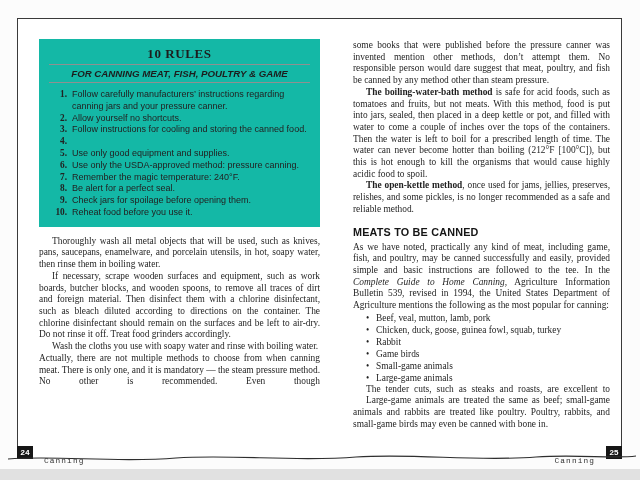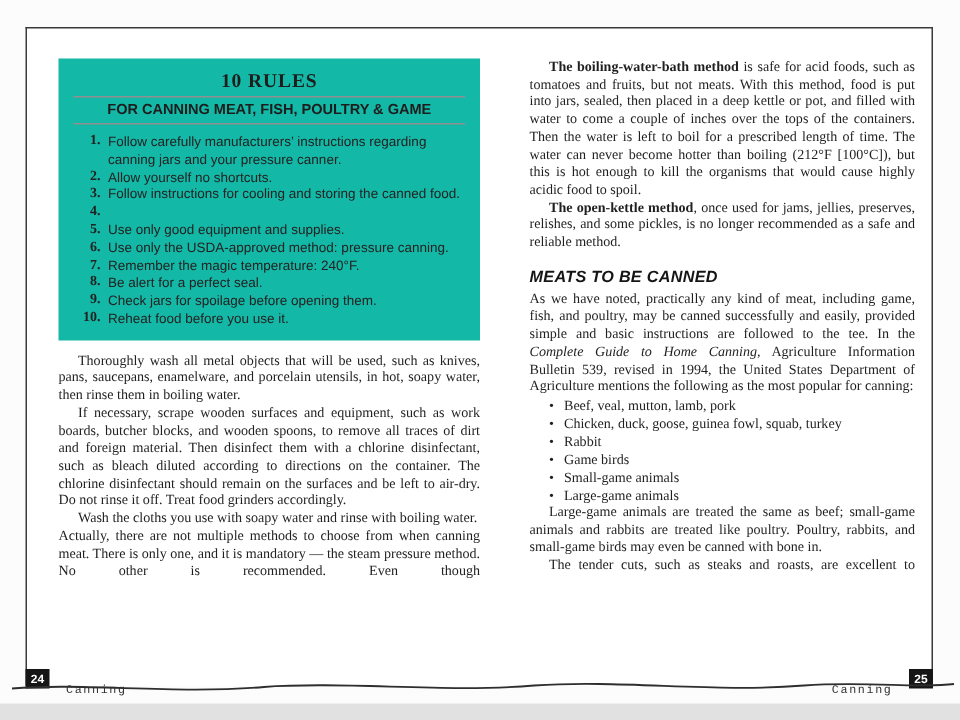--- a/index.html
+++ b/index.html
@@ -17,51 +17,51 @@
 
   
   .rules-box{background:#14b8a6;padding:7px 10px 8px;margin-bottom:9px;}
   .rules-title{
     font-family:"Liberation Serif",serif;font-weight:bold;font-size:13px;
     text-align:center;letter-spacing:.6px;color:#1d1d1d;
   }
   .rules-subtitle{
     font-family:"Liberation Sans",sans-serif;font-weight:bold;font-size:9.7px;
     text-align:center;border-top:1px solid #909090;border-bottom:1px solid #909090;
-    padding:3px 0;margin:2px 0 6px;color:#1d1d1d;
+    padding:3px 0;margin:2px 0 6px;color:#1d1d1d;font-style:italic;
   }
   .rules-list{margin:0;padding:0 0 0 2px;list-style:none;}
   .rules-list li{
     display:flex;font-family:"Liberation Sans",sans-serif;font-size:9px;
     line-height:11.8px;color:#222;
   }
   .rules-list .num{
     flex:0 0 16px;width:16px;text-align:right;margin-right:5px;
     font-family:"Liberation Serif",serif;font-weight:bold;font-size:9.3px;
   }
 
   
   .body{margin:0;font-size:9.4px;line-height:11.7px;text-align:justify;color:#1f1f1f;}
   .indent{text-indent:13px;}
   .cont{text-align-last:justify;}
-  .subhead{font-family:"Liberation Sans",sans-serif;font-weight:bold;color:#151515;font-style:italic;}
+  .subhead{font-family:"Liberation Sans",sans-serif;font-weight:bold;color:#151515;}
   .subhead-q{font-size:10.3px;margin:8px 0 2px;}
   .subhead-caps{font-size:10.8px;margin:10px 0 4px;letter-spacing:.2px;}
 
   .bullets{margin:0;padding:0 0 0 13px;list-style:none;}
   .bullets li{display:flex;font-size:9.4px;line-height:12px;color:#1f1f1f;}
   .bullets .blt{flex:0 0 10px;width:10px;}
 
   
   .pagenum{
     position:absolute;top:427px;width:16px;height:13px;line-height:13px;
     background:#161616;color:#fff;text-align:center;
     font-family:"Liberation Sans",sans-serif;font-size:8px;font-weight:bold;
   }
-  .num-left{left:-1px;}
+  .num-left{left:-1px;font-family:Liberation Mono, monospace;}
   .num-right{right:-1px;}
   .running{
     position:absolute;top:438px;font-family:Liberation Mono, monospace;
     font-size:7.8px;letter-spacing:1.1px;color:#333;
   }
   .run-left{left:26px;}
   .run-right{right:26px;}
 
   .edge-svg{position:absolute;left:6px;top:449px;}
   .bottom-strip{position:absolute;left:0;bottom:0;width:640px;height:11px;background:#e1e1e1;}
@@ -119,20 +119,21 @@
       </ol>
     </div>
 
     <p class="body indent">Thoroughly wash all metal objects that will be used, such as knives, pans, saucepans, enamelware, and porcelain utensils, in hot, soapy water, then rinse them in boiling water.</p>
     <p class="body indent">If necessary, scrape wooden surfaces and equipment, such as work boards, butcher blocks, and wooden spoons, to remove all traces of dirt and foreign material. Then disinfect them with a chlorine disinfectant, such as bleach diluted according to directions on the container. The chlorine disinfectant should remain on the surfaces and be left to air-dry. Do not rinse it off. Treat food grinders accordingly.</p>
     <p class="body indent">Wash the cloths you use with soapy water and rinse with boiling water.</p>
     <p class="body cont">Actually, there are not multiple methods to choose from when canning meat. There is only one, and it is mandatory — the steam pressure method. No other is recommended. Even though</p>
   </div>
 
   <div class="col col-right">
+    <p class="body">some books that were published before the pressure canner was invented mention other methods, don’t attempt them. No responsible person would dare suggest that meat, poultry, and fish be canned by any method other than steam pressure.</p>
     <p class="body indent"><b>The boiling-water-bath method</b><span> is safe for acid foods, such as tomatoes and fruits, but not meats. With this method, food is put into jars, sealed, then placed in a deep kettle or pot, and filled with water to come a couple of inches over the tops of the containers. Then the water is left to boil for a prescribed length of time. The water can never become hotter than boiling (212°F [100°C]), but this is hot enough to kill the organisms that would cause highly acidic food to spoil.</span></p>
     <p class="body indent"><b>The open-kettle method</b><span>, once used for jams, jellies, preserves, relishes, and some pickles, is no longer recommended as a safe and reliable method.</span></p>
     <h3 class="subhead subhead-caps">MEATS TO BE CANNED</h3>
     <p class="body"><span>As we have noted, practically any kind of meat, including game, fish, and poultry, may be canned successfully and easily, provided simple and basic instructions are followed to the tee. In the </span><i>Complete Guide to Home Canning,</i><span> Agriculture Information Bulletin 539, revised in 1994, the United States Department of Agriculture mentions the following as the most popular for canning:</span></p>
     <ul class="bullets">
       <li>
           <span class="blt">•</span>
           <span>Beef, veal, mutton, lamb, pork</span>
         </li>
       <li>
@@ -149,22 +150,22 @@
         </li>
       <li>
           <span class="blt">•</span>
           <span>Small-game animals</span>
         </li>
       <li>
           <span class="blt">•</span>
           <span>Large-game animals</span>
         </li>
     </ul>
+    <p class="body indent cont">The tender cuts, such as steaks and roasts, are excellent to</p>
     <p class="body indent">Large-game animals are treated the same as beef; small-game animals and rabbits are treated like poultry. Poultry, rabbits, and small-game birds may even be canned with bone in.</p>
-    <p class="body indent cont">The tender cuts, such as steaks and roasts, are excellent to</p>
   </div>
 
   <div class="pagenum num-left">24</div>
   <div class="running run-left">Canning</div>
   <div class="running run-right">Canning</div>
   <div class="pagenum num-right">25</div>
 </div>
 
 <svg class="edge-svg" width="632" height="18" viewBox="0 0 632 18">
   <path d="M2 10 C 50 6, 110 14, 170 9 C 225 5, 290 13, 350 8 C 410 4, 470 13, 530 8 C 570 5, 608 10, 630 7" fill="none" stroke="#2e2e2e" stroke-width="1.2"></path>

